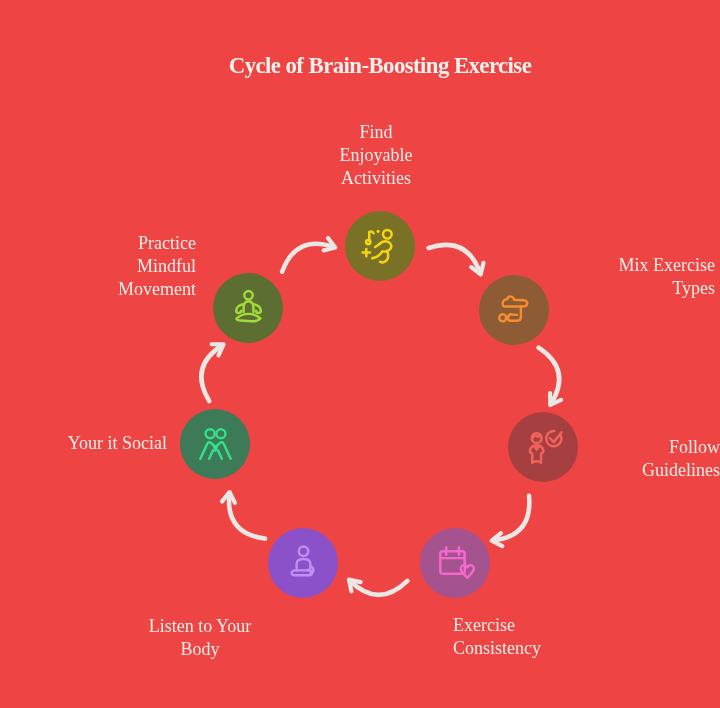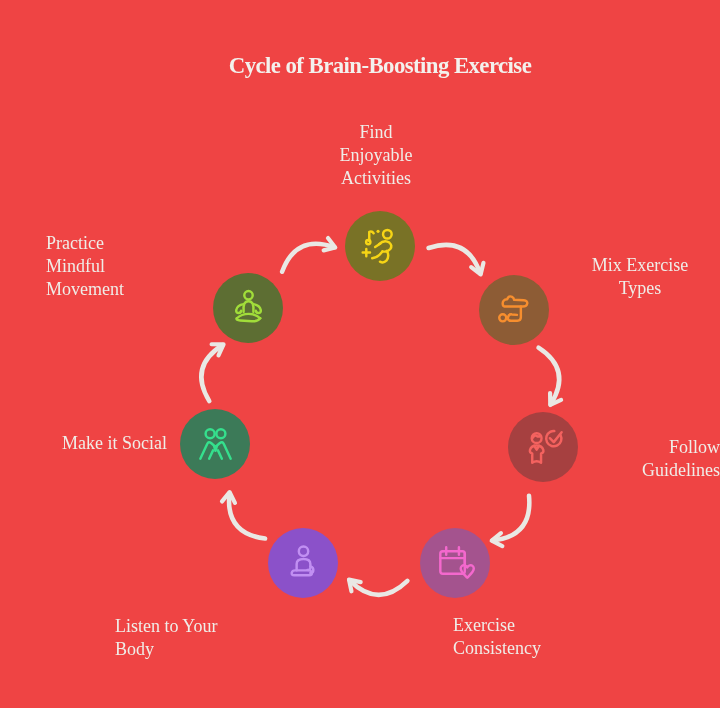--- a/index.html
+++ b/index.html
@@ -15,26 +15,26 @@
   .circle svg{width:47px;height:47px;display:block;}
   .icon path,.icon circle{fill:none;stroke:currentColor;stroke-width:2.5;
           stroke-linecap:round;stroke-linejoin:round;}
   .icon .dot{fill:currentColor;stroke:none;}
   
   .c1{left:345px;top:211px;} .c2{left:479px;top:275px;} .c3{left:508px;top:412px;}
   .c4{left:420px;top:528px;} .c5{left:268px;top:528px;} .c6{left:180px;top:409px;}
   .c7{left:213px;top:273px;}
   
   .l1{left:276px;top:121px;width:200px;text-align:center;}
-  .l2{left:565px;top:254px;width:150px;text-align:center;}
+  .l2{left:565px;top:254px;width:150px;text-align:right;}
   .l3{left:590px;top:436px;width:130px;text-align:right;}
   .l4{left:453px;top:614px;width:160px;text-align:left;}
-  .l5{left:115px;top:615px;width:200px;text-align:left;}
+  .l5{left:100px;top:615px;width:200px;text-align:center;}
   .l6{left:17px;top:432px;width:150px;text-align:right;}
-  .l7{left:46px;top:232px;width:150px;}
+  .l7{left:46px;top:232px;width:150px;text-align:right;}
   #arrows{position:absolute;left:0;top:0;pointer-events:none;}
   #arrows path.shaft{fill:none;stroke-width:4.5;stroke-linecap:round;}
 </style>
 </head>
 <body>
 
 <div id="stage">
   <h1 class="title">Cycle of Brain-Boosting Exercise</h1>
 
   <svg id="arrows" width="720" height="708" viewBox="0 0 720 708">
@@ -119,21 +119,21 @@
       <svg class="icon" viewBox="0 0 48 48">
         <circle cx="24" cy="11.5" r="4.8"></circle>
         <path d="M17 31 L17 24.5 Q17 19.5 24 19.5 Q31 19.5 31 24.5 L31 28 Q31 31 28 30.5"></path>
         <path d="M15.5 31 L29 31 Q32 31 32.5 33.5 Q33 36 30 36 L14.5 36 Q11.5 36 12 33.5 Q12.5 31 15.5 31"></path>
         <path d="M31 27 Q34.5 28 34 31.5 Q33.6 33.8 31 33.8"></path>
       </svg>
     </div>
   </div>
 
   <div>
-    <div class="label l6">Make it Social</div>
+    <div class="label l6">Your it Social</div>
     <div class="circle c6" style="background: rgb(60, 122, 88); color: rgb(53, 224, 141);">
       <svg class="icon" viewBox="0 0 48 48">
         <circle cx="18.5" cy="13" r="4.6"></circle>
         <circle cx="29.5" cy="13" r="4.6"></circle>
         <path d="M8.5 38.5 L15.5 23.5 Q17 20.5 19.5 22.5 L24 26.5 L28.5 22.5 Q31 20.5 32.5 23.5 L39.5 38.5"></path>
         <path d="M17.5 38.5 L21.5 30 M30.5 38.5 L26.5 30"></path>
         <path d="M22.5 25.5 L24 30.5 L25.5 25.5"></path>
       </svg>
     </div>
   </div>

